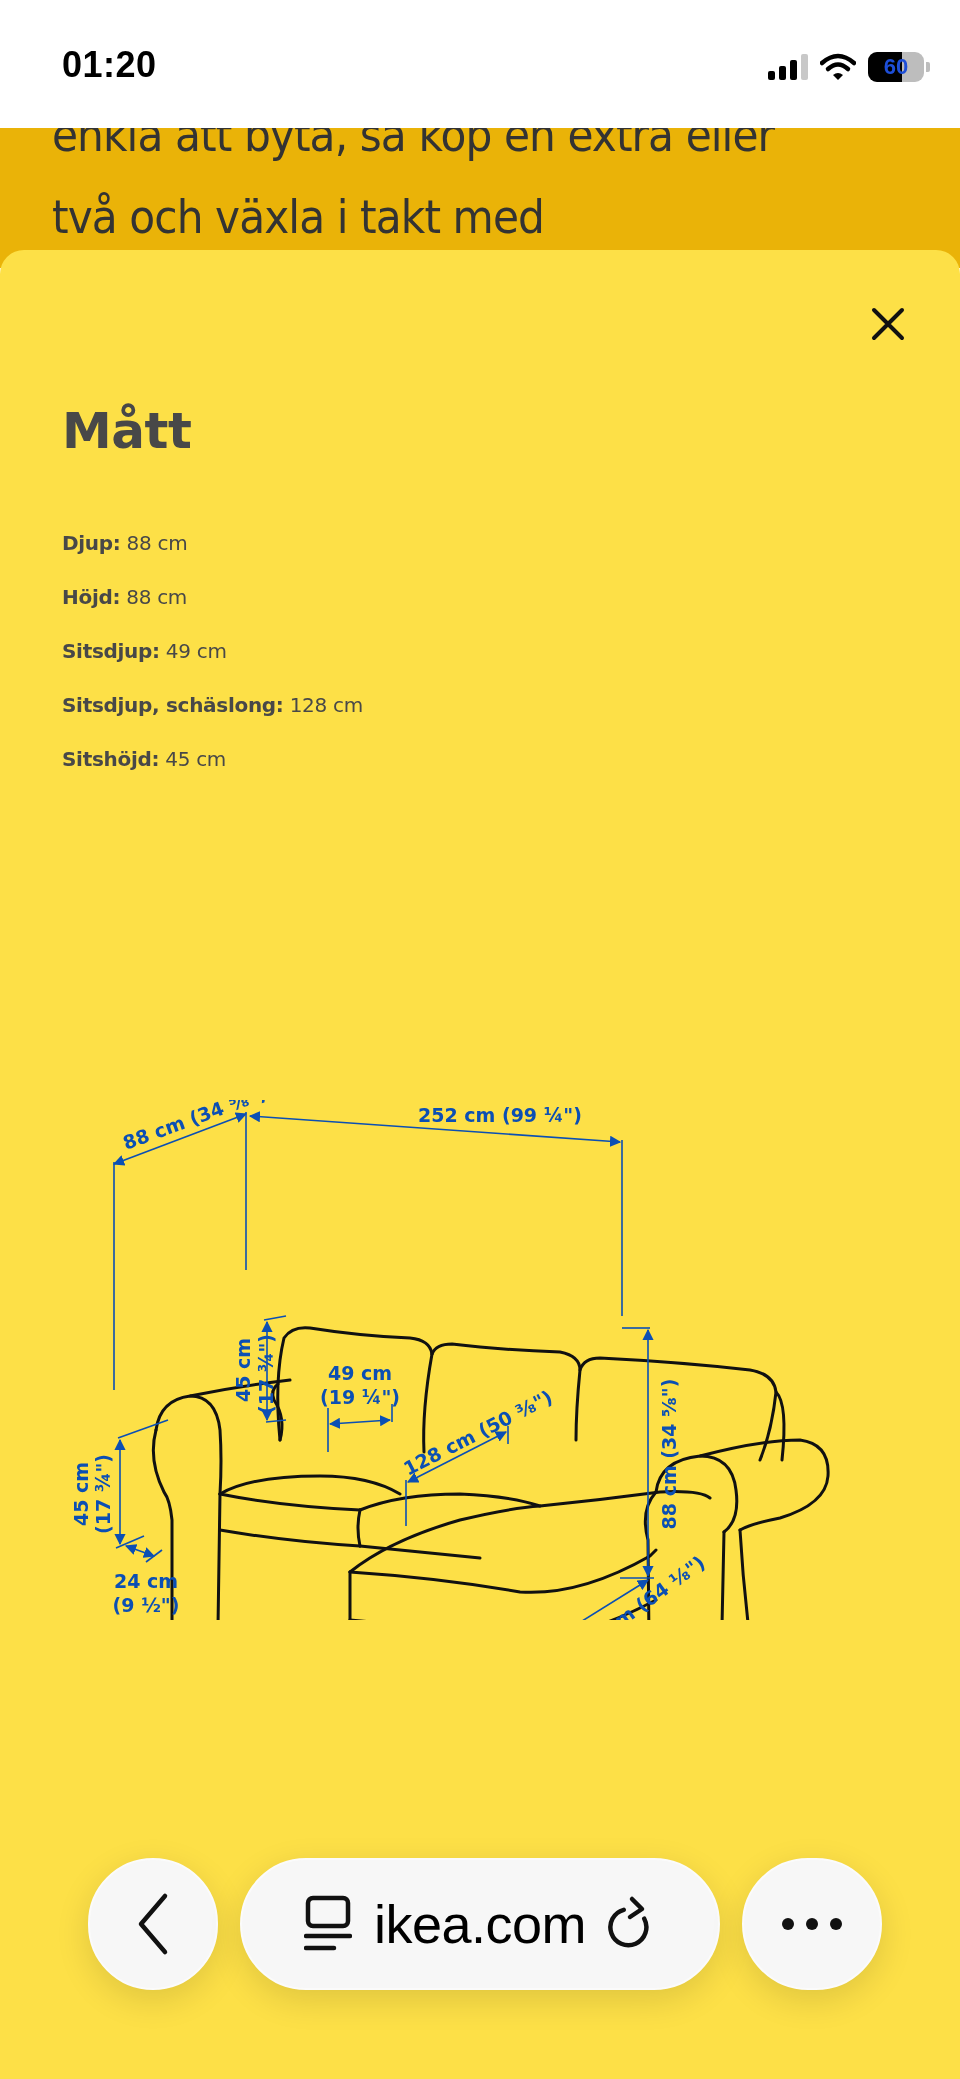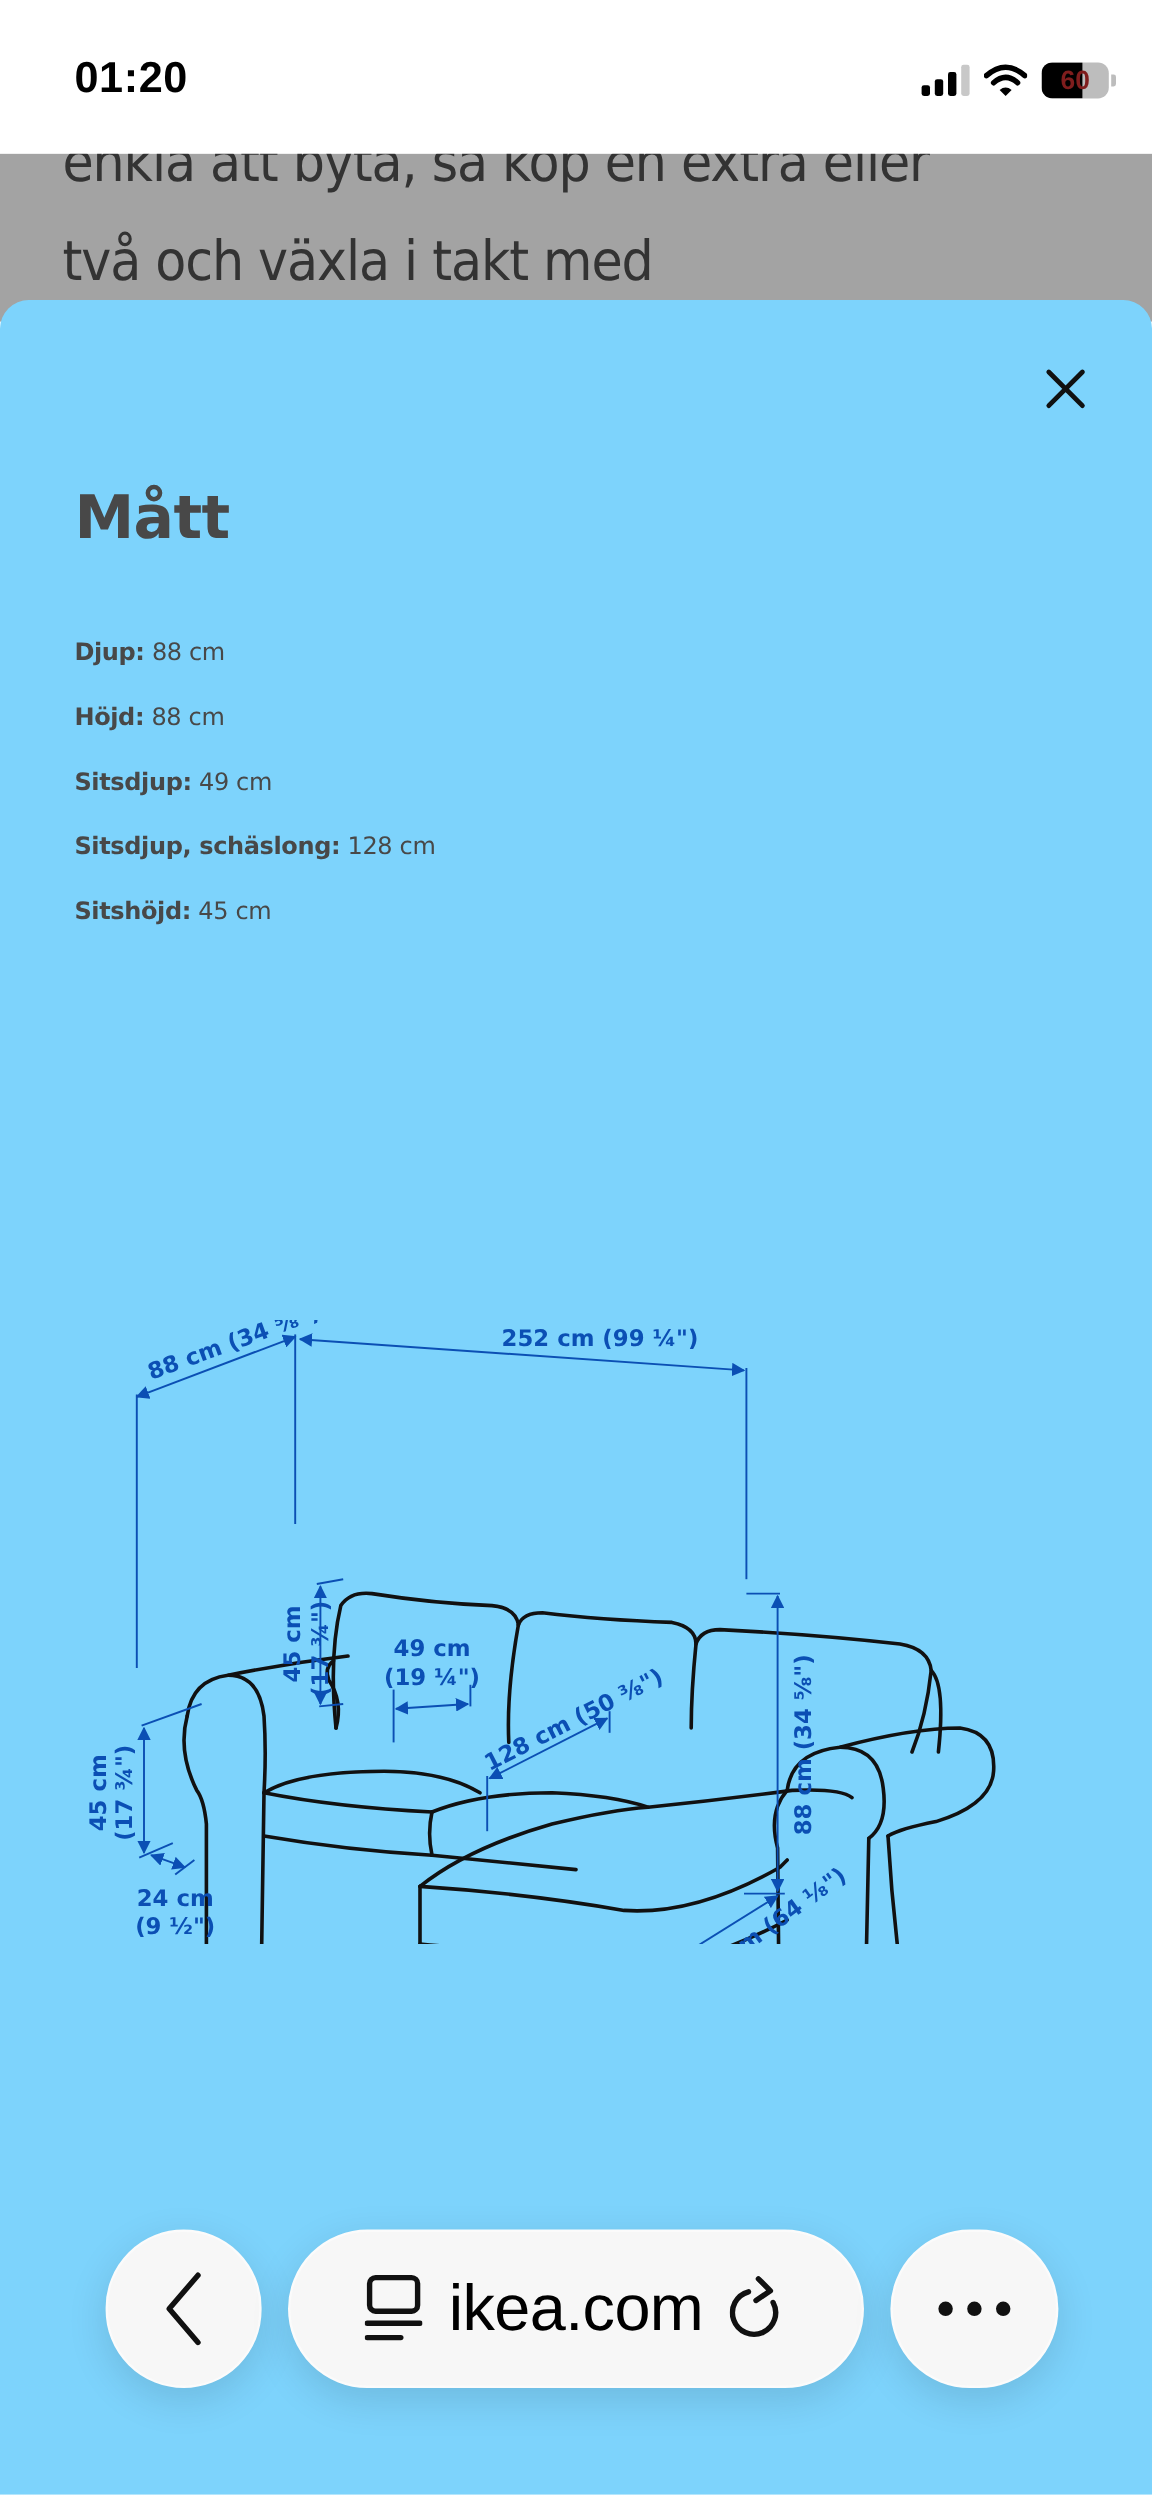--- a/index.html
+++ b/index.html
@@ -8,29 +8,29 @@
 
   
   .status-bar { position: absolute; top: 0; left: 0; width: 960px; height: 128px; background: #ffffff; z-index: 3; }
   .status-time { position: absolute; left: 62px; top: 44px; font-family: "Liberation Sans", sans-serif; font-weight: 700; font-size: 36px; color: #000; letter-spacing: 0.5px; }
   .status-icons { position: absolute; right: 30px; top: 52px; display: flex; align-items: center; gap: 12px; }
   .signal { display: flex; align-items: flex-end; gap: 4px; height: 26px; }
   .signal span { width: 7px; background: #000; border-radius: 2px; display: block; }
   .signal span.dim { background: #c8c8c8; }
   .battery { position: relative; width: 56px; height: 30px; border-radius: 9px; background: #bdbdbd; overflow: hidden; display: flex; align-items: center; justify-content: center; }
   .battery .fill { position: absolute; left: 0; top: 0; bottom: 0; width: 60%; background: #000; }
-  .battery .num { position: relative; font-family: "Liberation Sans", sans-serif; font-weight: 700; font-size: 22px; color: #7f1d1d; text-align: center; }
+  .battery .num { position: relative; font-family: "Liberation Sans", sans-serif; font-weight: 700; font-size: 22px; color: #1d4ed8; text-align: center; }
   .battery-tip { width: 4px; height: 10px; background: #bdbdbd; border-radius: 0 2px 2px 0; margin-left: -10px; }
 
   
-  .backdrop { position: absolute; top: 128px; left: 0; width: 960px; height: 140px; background: #a3a3a3; overflow: hidden; z-index: 1; }
+  .backdrop { position: absolute; top: 128px; left: 0; width: 960px; height: 140px; background: #eab308; overflow: hidden; z-index: 1; }
   .backdrop-text { position: absolute; left: 52px; top: -34px; font-family: "DejaVu Sans", sans-serif; font-size: 46px; line-height: 82px; color: #333; letter-spacing: -1px; transform: scaleX(0.92); transform-origin: left; }
 
   
-  .sheet { position: absolute; top: 250px; left: 0; width: 960px; height: 1829px; background: #7dd3fc; border-radius: 24px 24px 0 0; z-index: 2; }
+  .sheet { position: absolute; top: 250px; left: 0; width: 960px; height: 1829px; background: #fde047; border-radius: 24px 24px 0 0; z-index: 2; }
   .close-btn { position: absolute; left: 862px; top: 48px; width: 52px; height: 52px; display: flex; align-items: center; justify-content: center; cursor: pointer; }
   .sheet-title { position: absolute; left: 62px; top: 152px; font-family: "DejaVu Sans", sans-serif; font-weight: 700; font-size: 50px; color: #484848; letter-spacing: -0.5px; }
   .dims { position: absolute; left: 62px; top: 266px; list-style: none; }
   .dims li { font-family: "DejaVu Sans", sans-serif; font-size: 20px; line-height: 54px; color: #484848; white-space: nowrap; letter-spacing: -0.3px; }
   .dims .lbl { font-weight: 700; }
 
   .diagram { position: absolute; left: 60px; top: 850px; width: 840px; height: 520px; }
   .diagram text { font-family: "DejaVu Sans", sans-serif; font-weight: 700; font-size: 19px; fill: #0b4fb4; }
 
   

